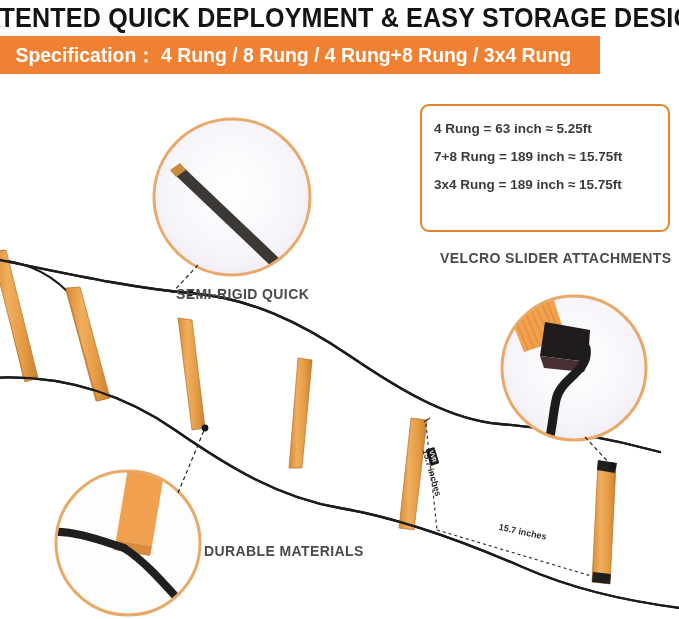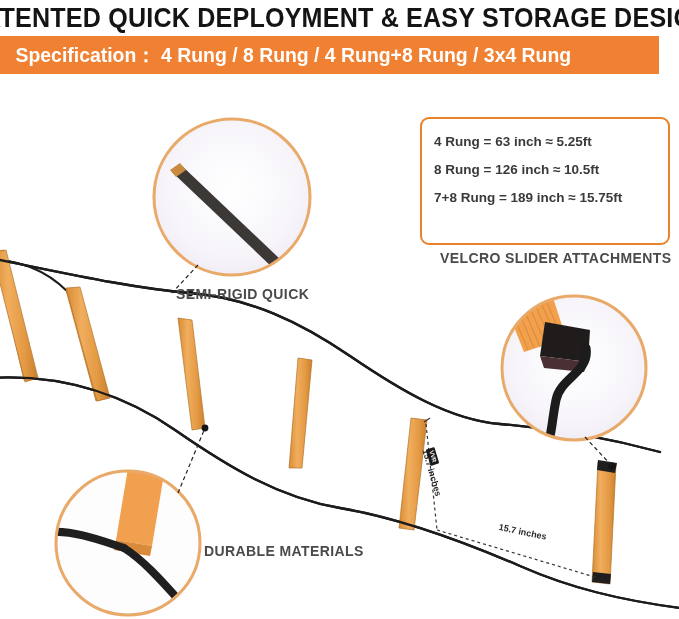--- a/index.html
+++ b/index.html
@@ -32,40 +32,40 @@
     line-height: 30px;
     letter-spacing: 0.2px;
     color: #141414;
     transform: scaleX(0.93);
     transform-origin: center;
     white-space: nowrap;
   }
   .spec-bar {
     position: absolute;
     left: 0; top: 36px;
-    width: 659px; height: 38px;
+    width: 600px; height: 38px;
     background: #F08132;
     display: flex;
     align-items: center;
   }
   .spec-bar-text {
     font-family: "Liberation Sans Narrow", "Liberation Sans", sans-serif;
     font-weight: 700;
     font-size: 20px;
     color: #ffffff;
     padding-left: 16px;
     white-space: nowrap;
     transform: scaleX(0.97);
     transform-origin: left center;
   }
 
   
   .spec-box {
     position: absolute;
-    left: 420px; top: 117px;
+    left: 420px; top: 104px;
     width: 250px; height: 128px;
     border: 2.5px solid #E8822B;
     border-radius: 9px;
     background: #ffffff;
     box-sizing: border-box;
     padding: 9px 0 0 12px;
   }
   .spec-line {
     font-size: 13.5px;
     font-weight: 700;
@@ -140,22 +140,22 @@
   <div class="title-bar">
     <div class="title-text">PATENTED QUICK DEPLOYMENT &amp; EASY STORAGE DESIGN</div>
   </div>
 
   <div class="spec-bar">
     <div class="spec-bar-text">Specification：  4 Rung / 8 Rung / 4 Rung+8 Rung / 3x4 Rung</div>
   </div>
 
   <div class="spec-box">
     <div class="spec-line">4 Rung = 63 inch ≈ 5.25ft</div>
-    <div class="spec-line">8 Rung = 126 inch ≈ 10.5ft</div>
     <div class="spec-line">7+8 Rung = 189 inch ≈ 15.75ft</div>
+    <div class="spec-line">3x4 Rung = 189 inch ≈ 15.75ft</div>
   </div>
 
   <svg class="art" viewBox="0 0 679 619">
     <defs>
       <linearGradient id="rungGrad" x1="0" y1="0" x2="1" y2="0">
         <stop offset="0%" stop-color="#D98B33"></stop>
         <stop offset="35%" stop-color="#F0AE5E"></stop>
         <stop offset="70%" stop-color="#E59A44"></stop>
         <stop offset="100%" stop-color="#C9802E"></stop>
       </linearGradient>

